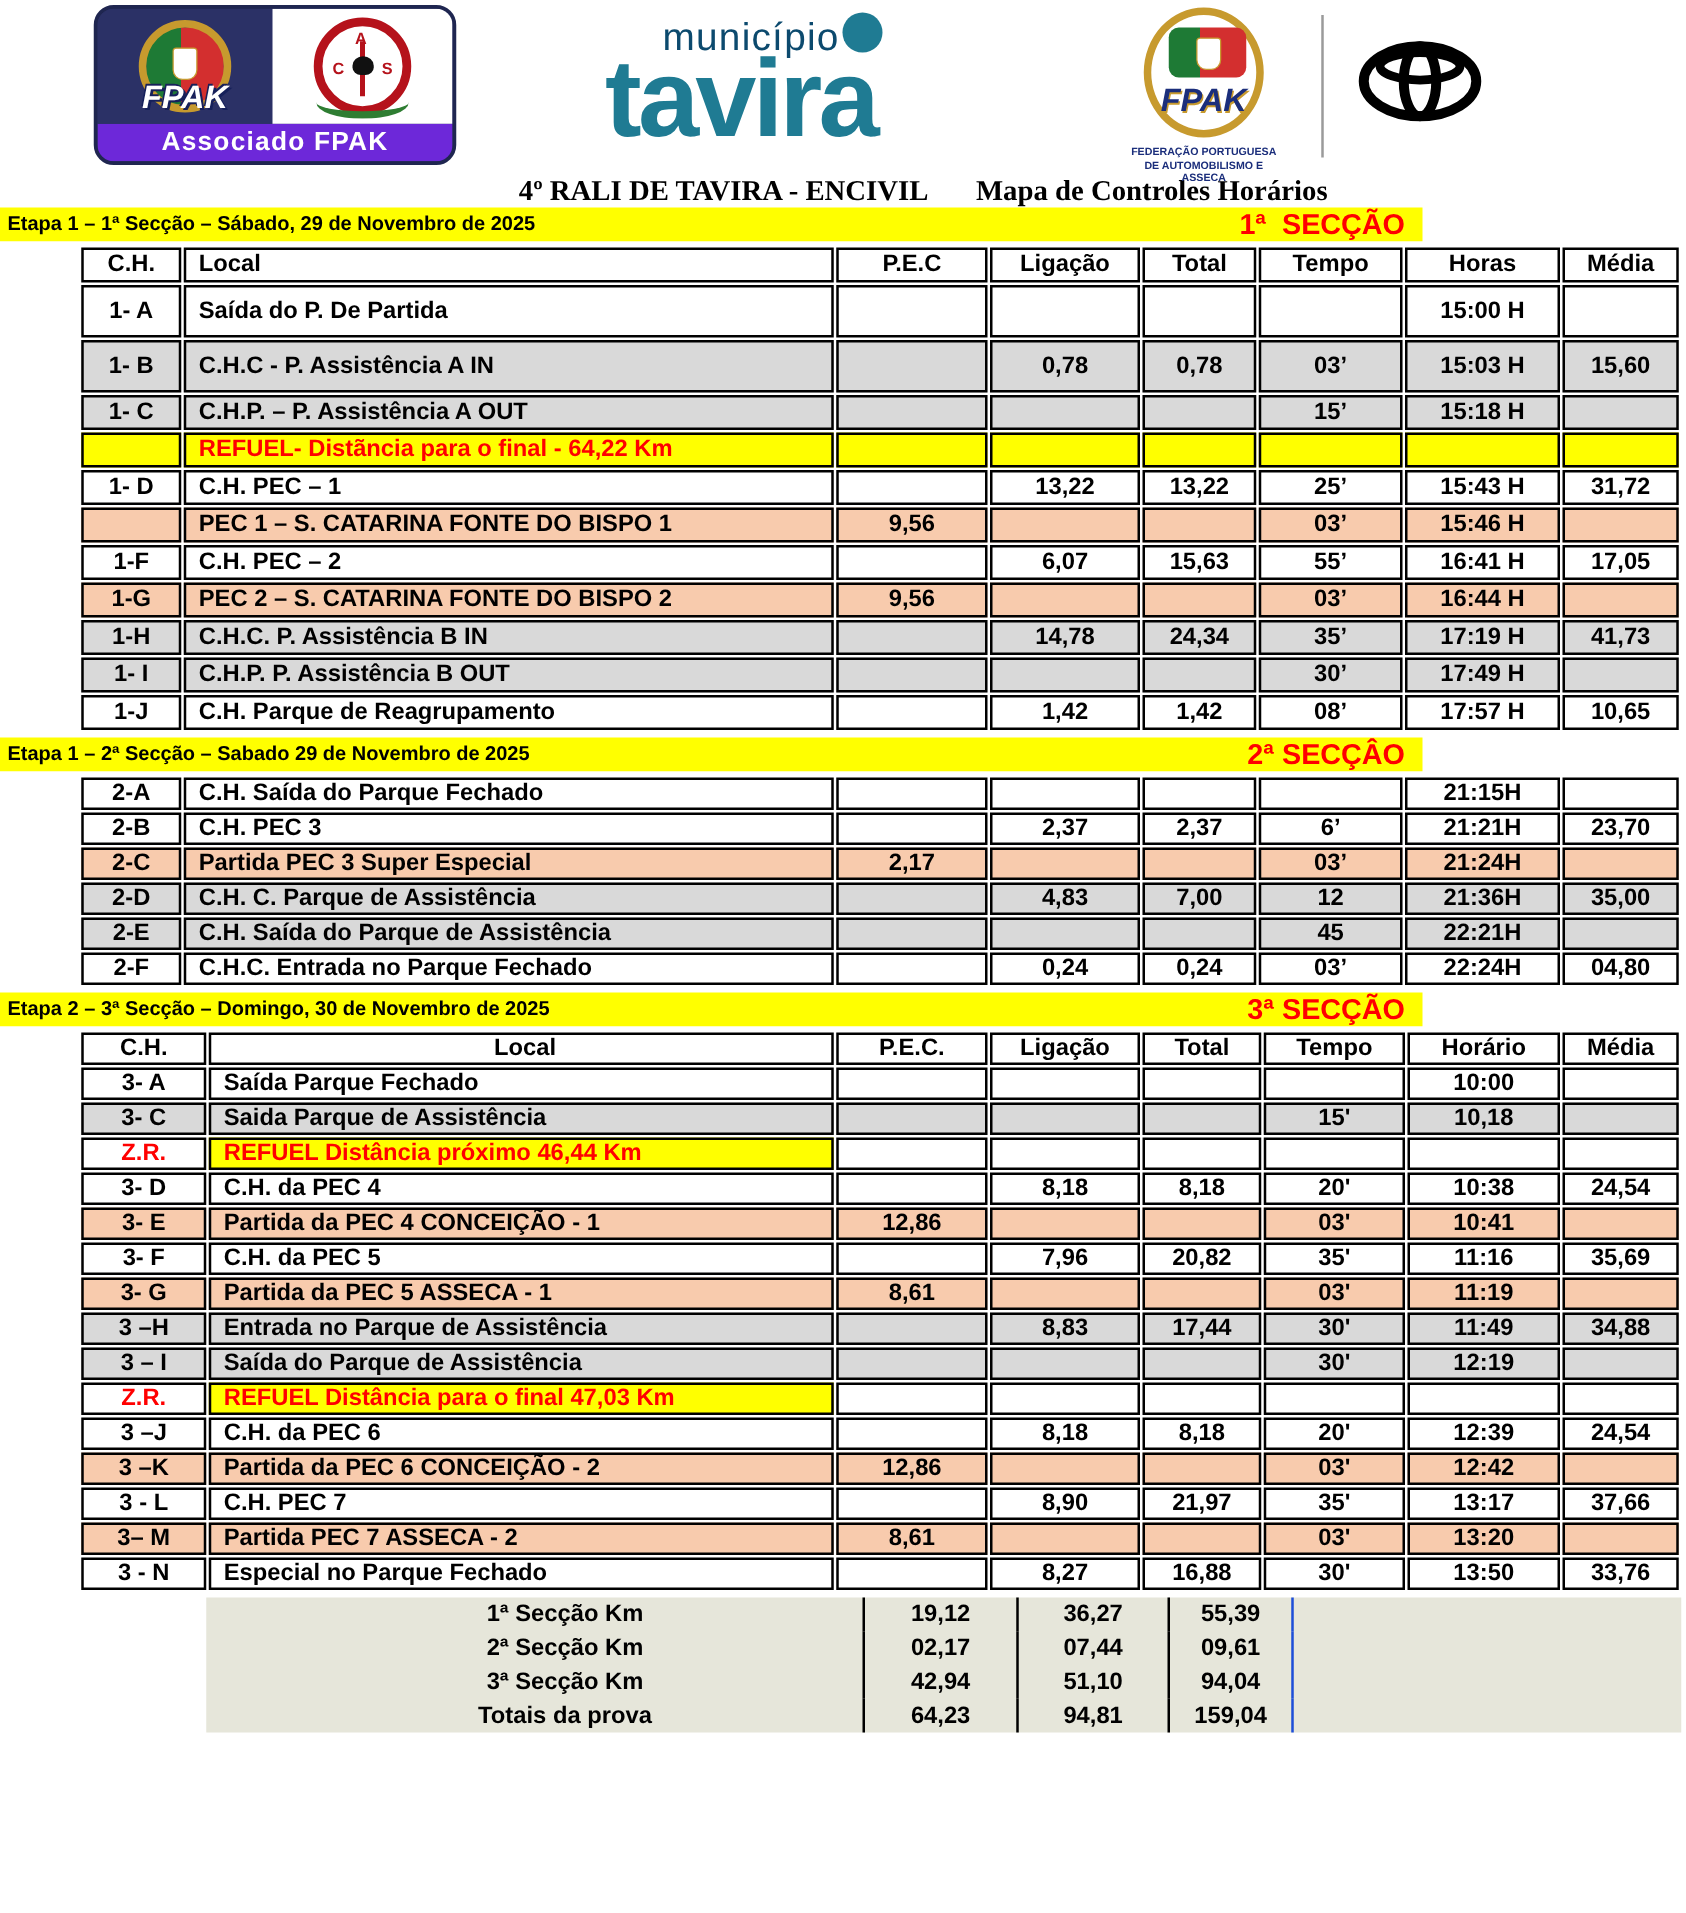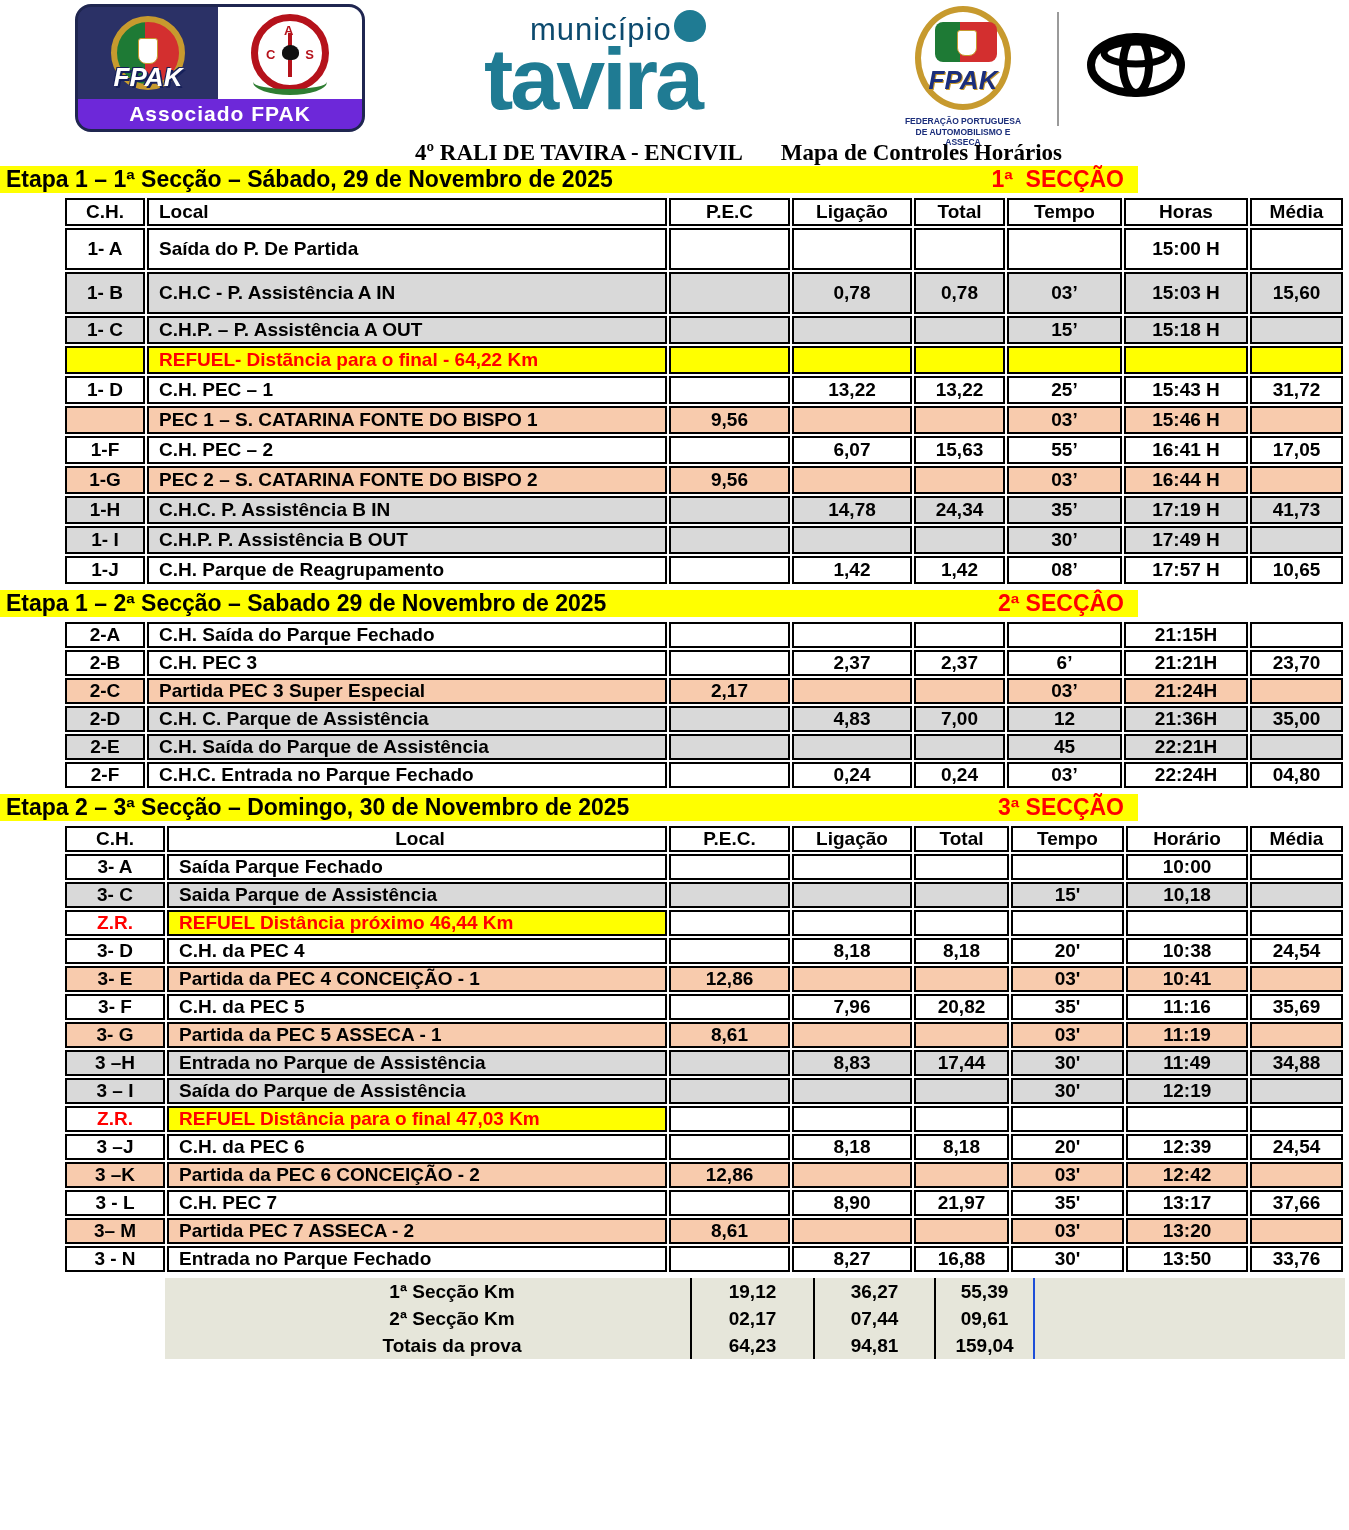--- a/index.html
+++ b/index.html
@@ -45,21 +45,21 @@
   .fpak-oval .fpak-word{position:absolute;bottom:8px;left:0;right:0;color:#1b2e7b;font-style:italic;font-weight:bold;font-size:26px;
     text-shadow:1px 1px 0 #C79A2E;}
   .fpak-sub{margin-top:6px;color:#1b2e7b;font-weight:bold;font-size:8.5px;line-height:1.25;}
 
   .logo-divider{position:absolute;left:1057px;top:12px;width:2px;height:114px;background:#9a9a9a;}
   .toyota{position:absolute;left:1086px;top:32px;}
 
   
   .etapa-bar{position:relative;width:1138px;height:27px;background:#FFFF00;margin:0 0 3px 0;
     display:flex;align-items:center;}
-  .etapa-label{font-weight:bold;font-size:23px;color:#000;padding-left:6px;white-space:pre;}
+  .etapa-label{font-weight:bold;font-size:16px;color:#000;padding-left:6px;white-space:pre;}
   .etapa-badge{position:absolute;right:14px;top:0;height:27px;display:flex;align-items:center;
     font-weight:bold;font-size:23px;color:#FF0000;white-space:pre;}
 
   
   table.rally{border-collapse:separate;border-spacing:2px;table-layout:fixed;width:1282px;margin:0 0 4px 63px;}
   table.rally th, table.rally td{border:2px solid #000;box-sizing:border-box;overflow:hidden;white-space:nowrap;
     font-weight:bold;font-size:19px;text-align:center;padding:0 4px;background:#fff;}
   table.rally th{height:28px;}
   table.t1 td{height:28px;}
   table.t2 td{height:26px;}
@@ -533,21 +533,21 @@
         <td class="local">Partida PEC 7  ASSECA  - 2</td>
         <td>8,61</td>
         <td></td>
         <td></td>
         <td>03'</td>
         <td>13:20</td>
         <td></td>
       </tr>
       <tr class="w">
         <td>3 - N</td>
-        <td class="local">Entrada no Parque Fechado</td>
+        <td class="local">Especial no Parque Fechado</td>
         <td></td>
         <td>8,27</td>
         <td>16,88</td>
         <td>30'</td>
         <td>13:50</td>
         <td>33,76</td>
       </tr>
     </tbody>
 </table>
 
@@ -560,19 +560,26 @@
       <div class="sum-rest"></div>
     </div>
     <div class="sum-row">
       <div class="sum-label">2ª Secção Km</div>
       <div class="sum-pec">02,17</div>
       <div class="sum-lig">07,44</div>
       <div class="sum-tot">09,61</div>
       <div class="sum-rest"></div>
     </div>
     <div class="sum-row">
+      <div class="sum-label">3ª Secção Km</div>
+      <div class="sum-pec">42,94</div>
+      <div class="sum-lig">51,10</div>
+      <div class="sum-tot">94,04</div>
+      <div class="sum-rest"></div>
+    </div>
+    <div class="sum-row">
       <div class="sum-label">Totais da prova</div>
       <div class="sum-pec">64,23</div>
       <div class="sum-lig">94,81</div>
       <div class="sum-tot">159,04</div>
       <div class="sum-rest"></div>
     </div>
   </div>
 
 </body></html>

